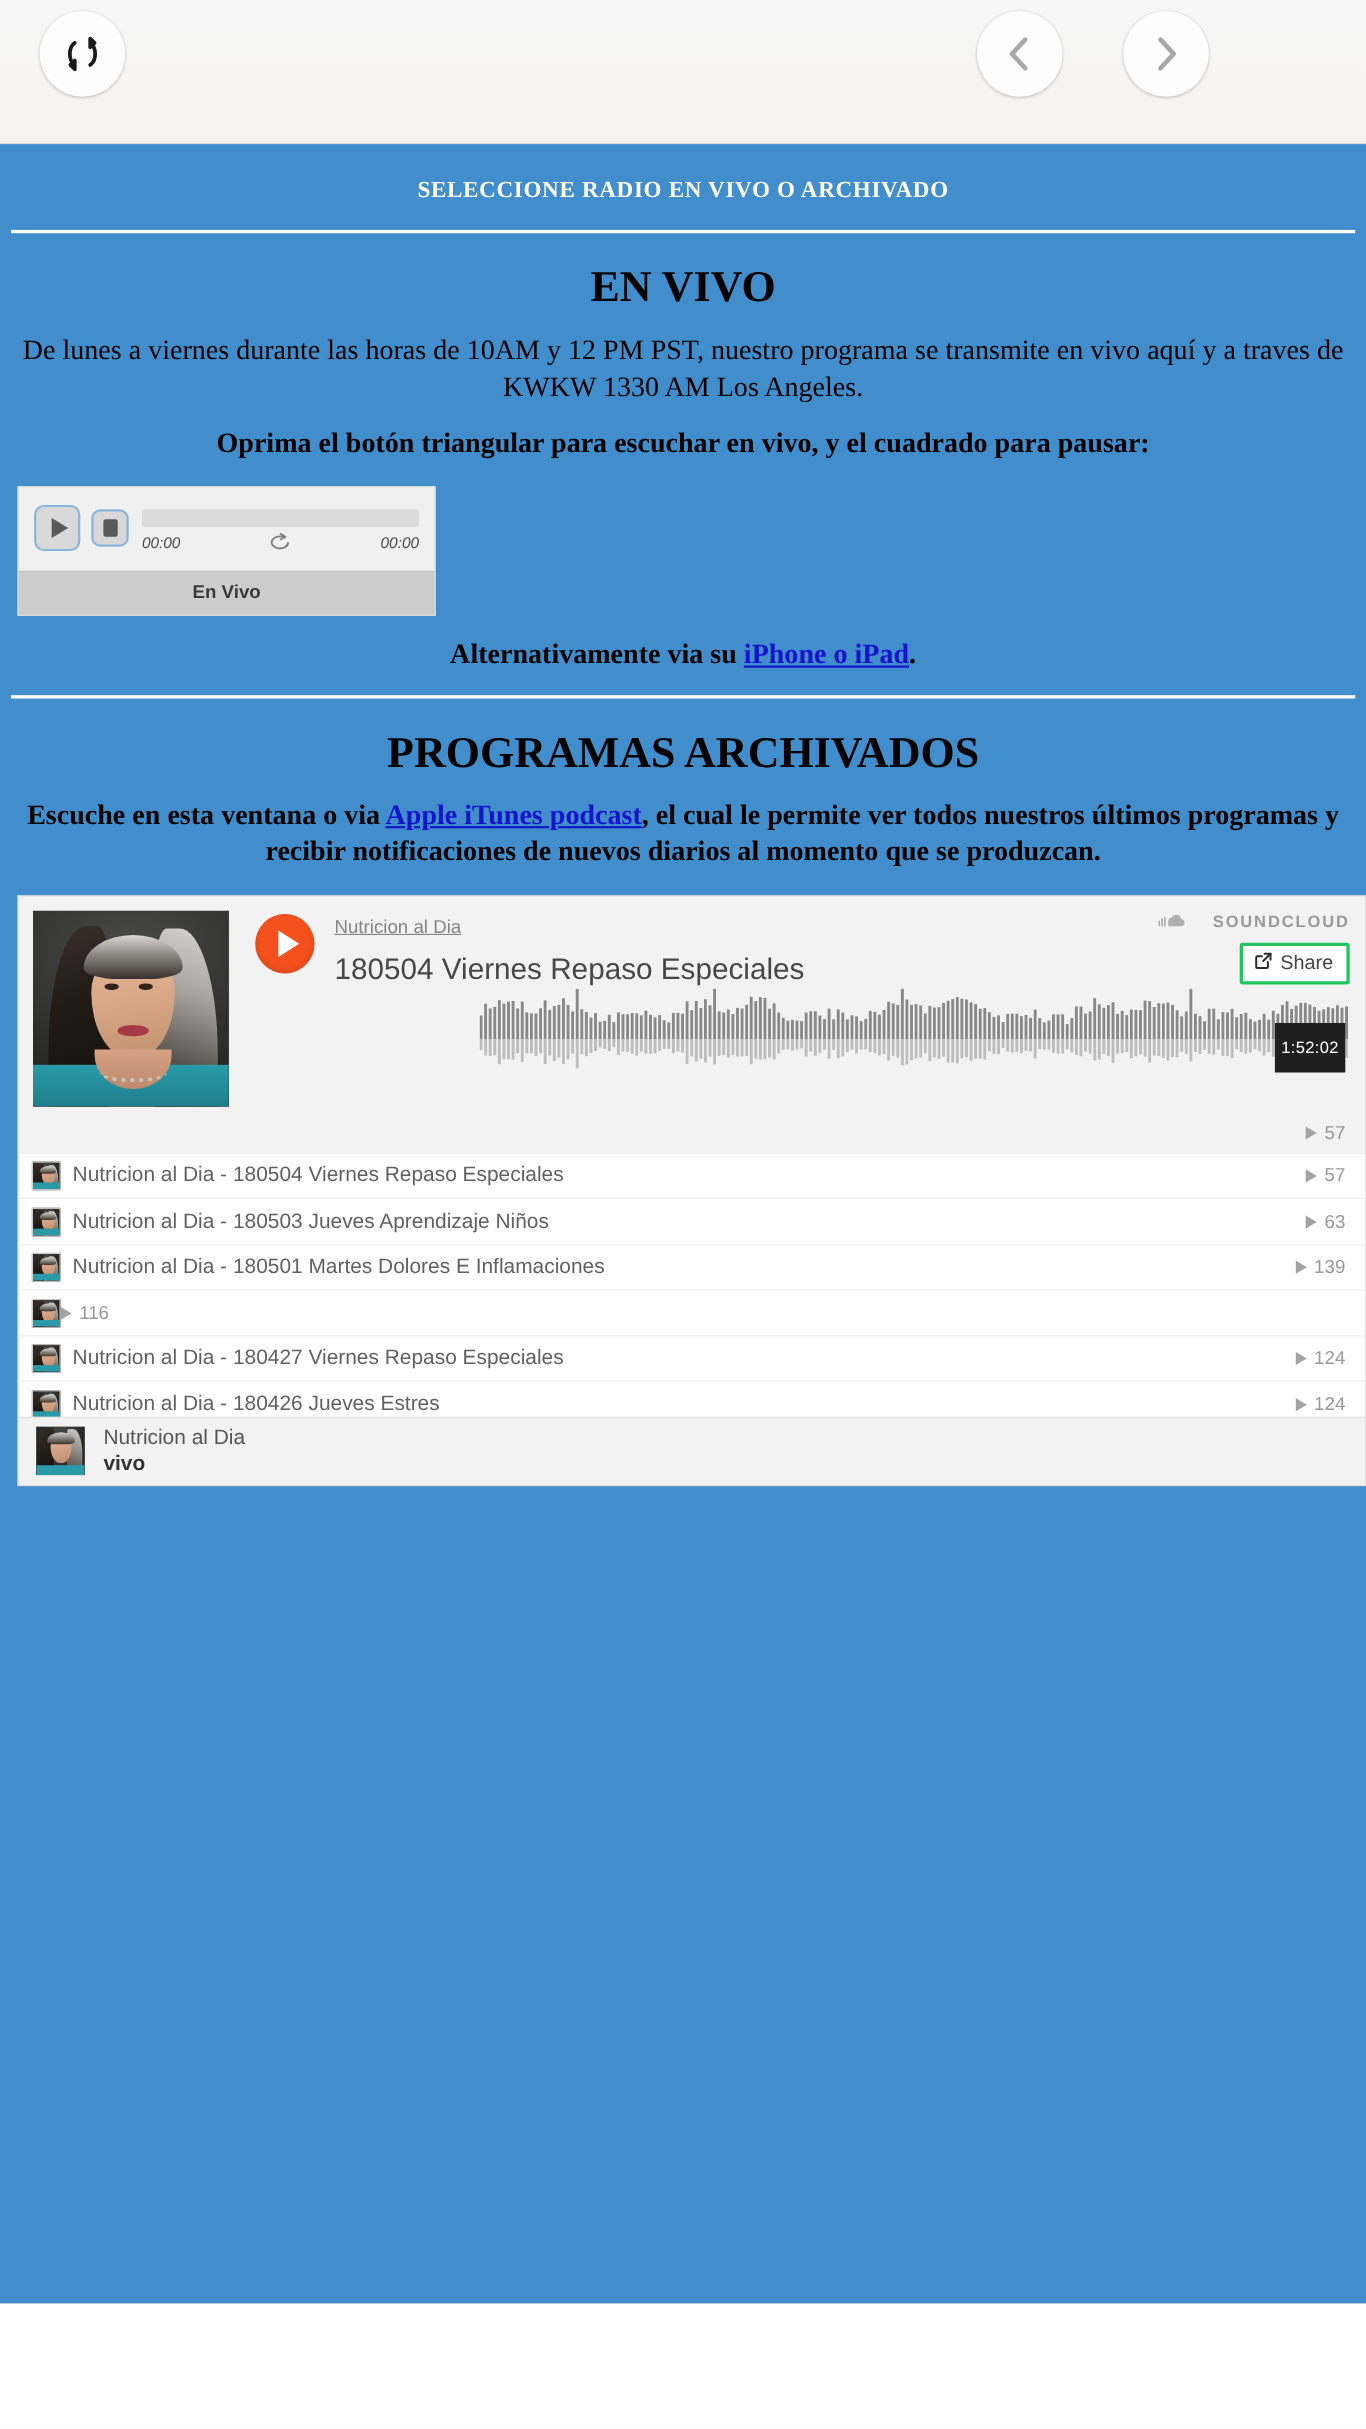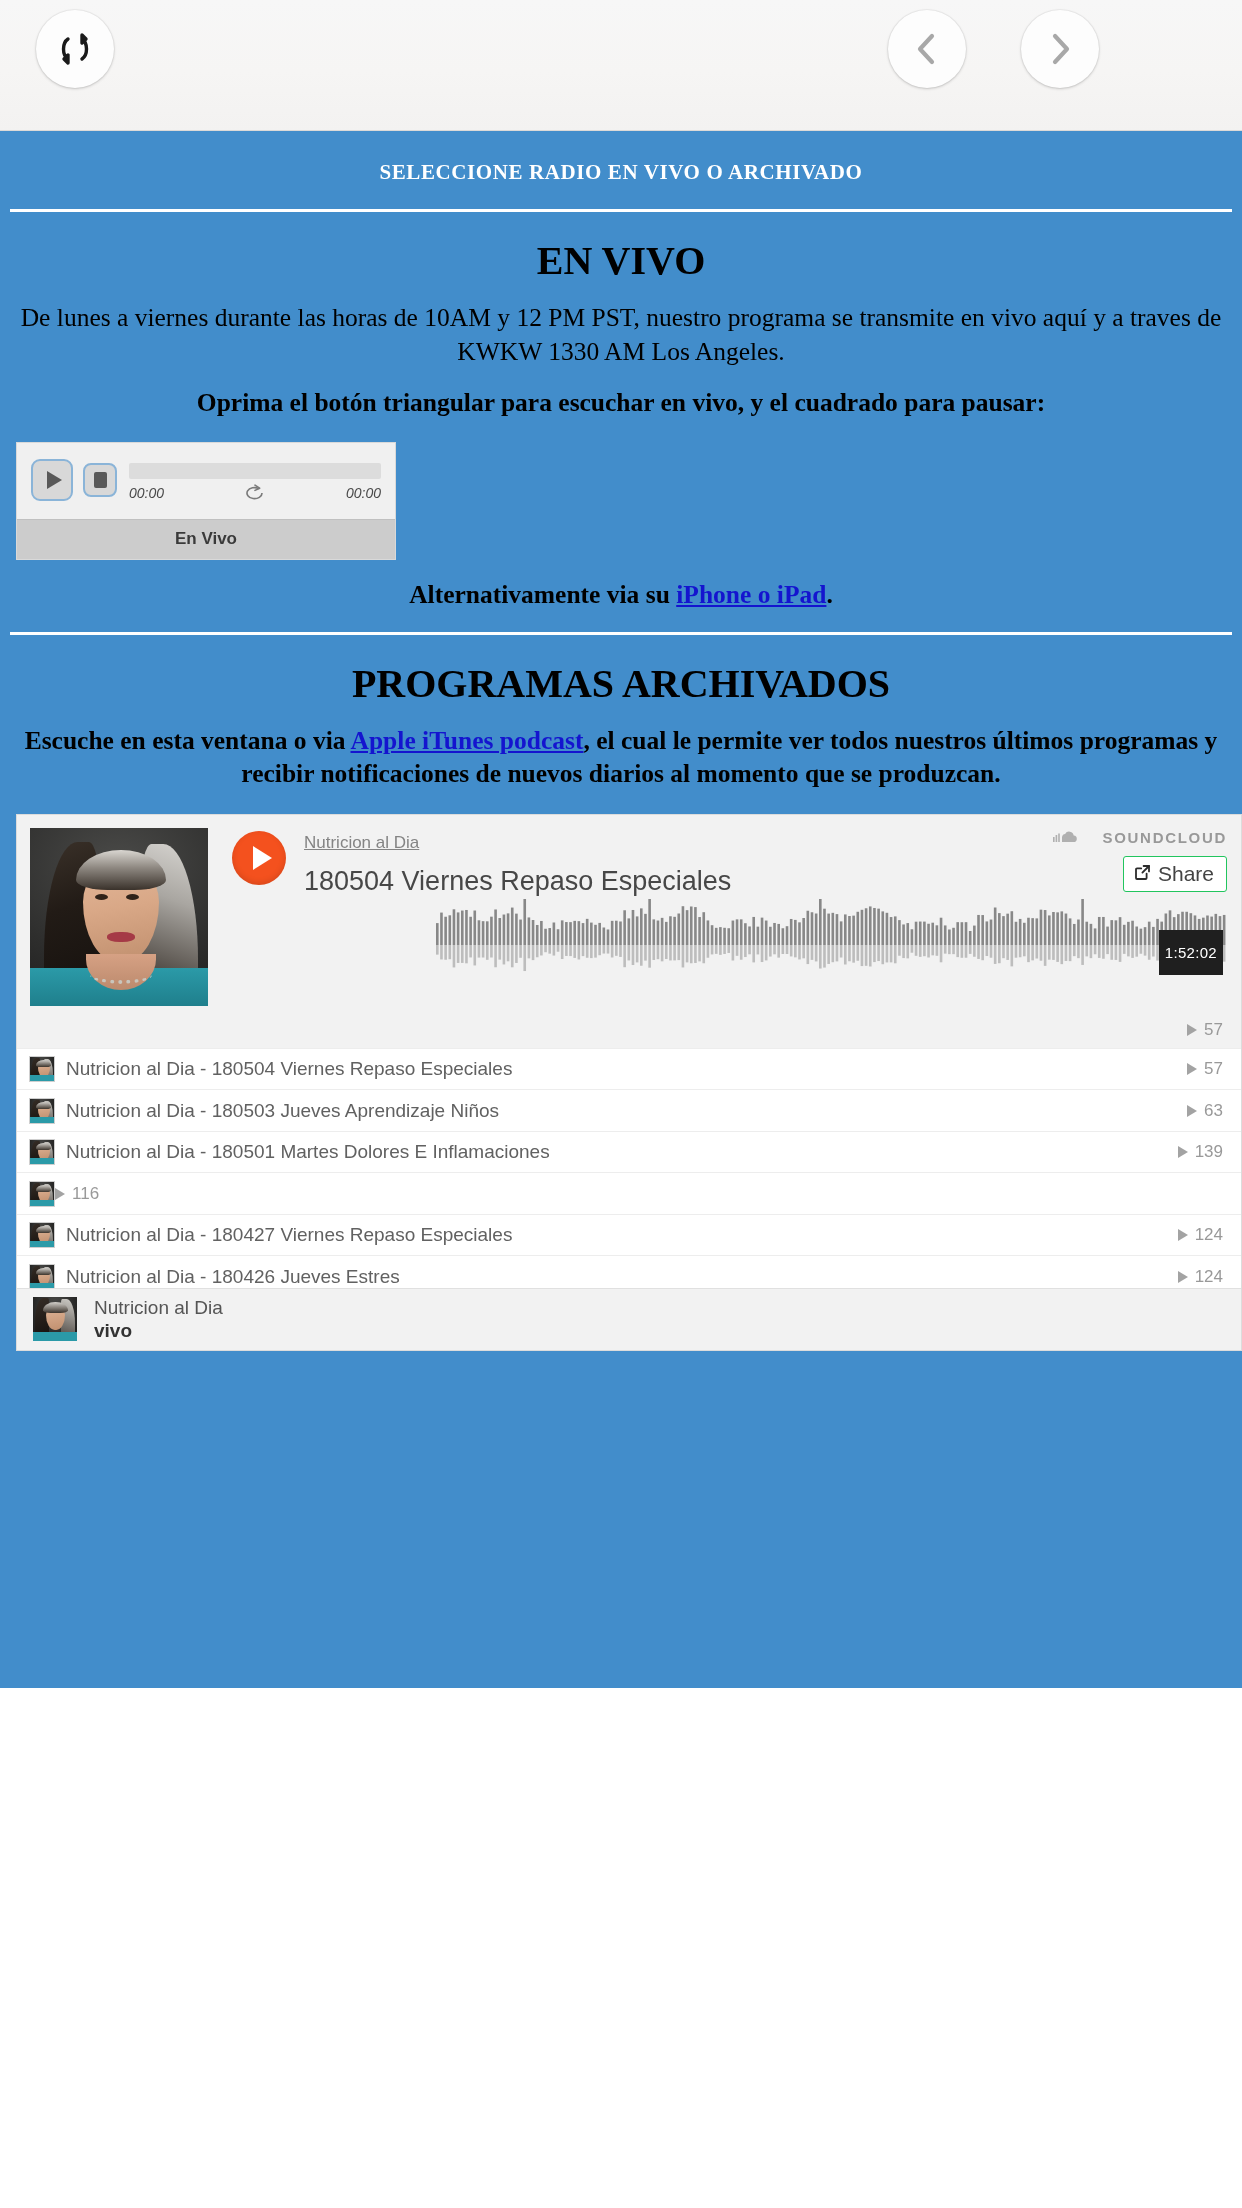--- a/index.html
+++ b/index.html
@@ -38,21 +38,21 @@
   .chrome-btn svg { display: block; }
   #refresh-btn { left: 36px; top: 10px; }
   #back-btn    { left: 888px; top: 10px; }
   #fwd-btn     { left: 1021px; top: 10px; }
 
   
   .page {
     position: absolute;
     left: 0; top: 131px;
     width: 1242px;
-    height: 1557px;
+    height: 1963px;
     background: #428dcb;
     box-sizing: border-box;
   }
   .content {
     width: 1242px;
     box-sizing: border-box;
     padding: 0 8px;
   }
 
   .site-header {
@@ -317,24 +317,24 @@
     letter-spacing: 1.7px;
     color: #999999;
     font-weight: bold;
   }
   .sc-share {
     margin-top: 9px;
     display: inline-flex;
     align-items: center;
     gap: 7px;
     background: #ffffff;
-    border: 1px solid #22c55e;
+    border: 3px solid #22c55e;
     border-radius: 3px;
     padding: 5px 12px 5px 10px;
-    font-size: 21px;
+    font-size: 18px;
     color: #444444;
     cursor: pointer;
   }
 
   .sc-wave-wrap {
     position: absolute;
     left: 228px; right: 14px;
     top: 82px;
     height: 80px;
   }

